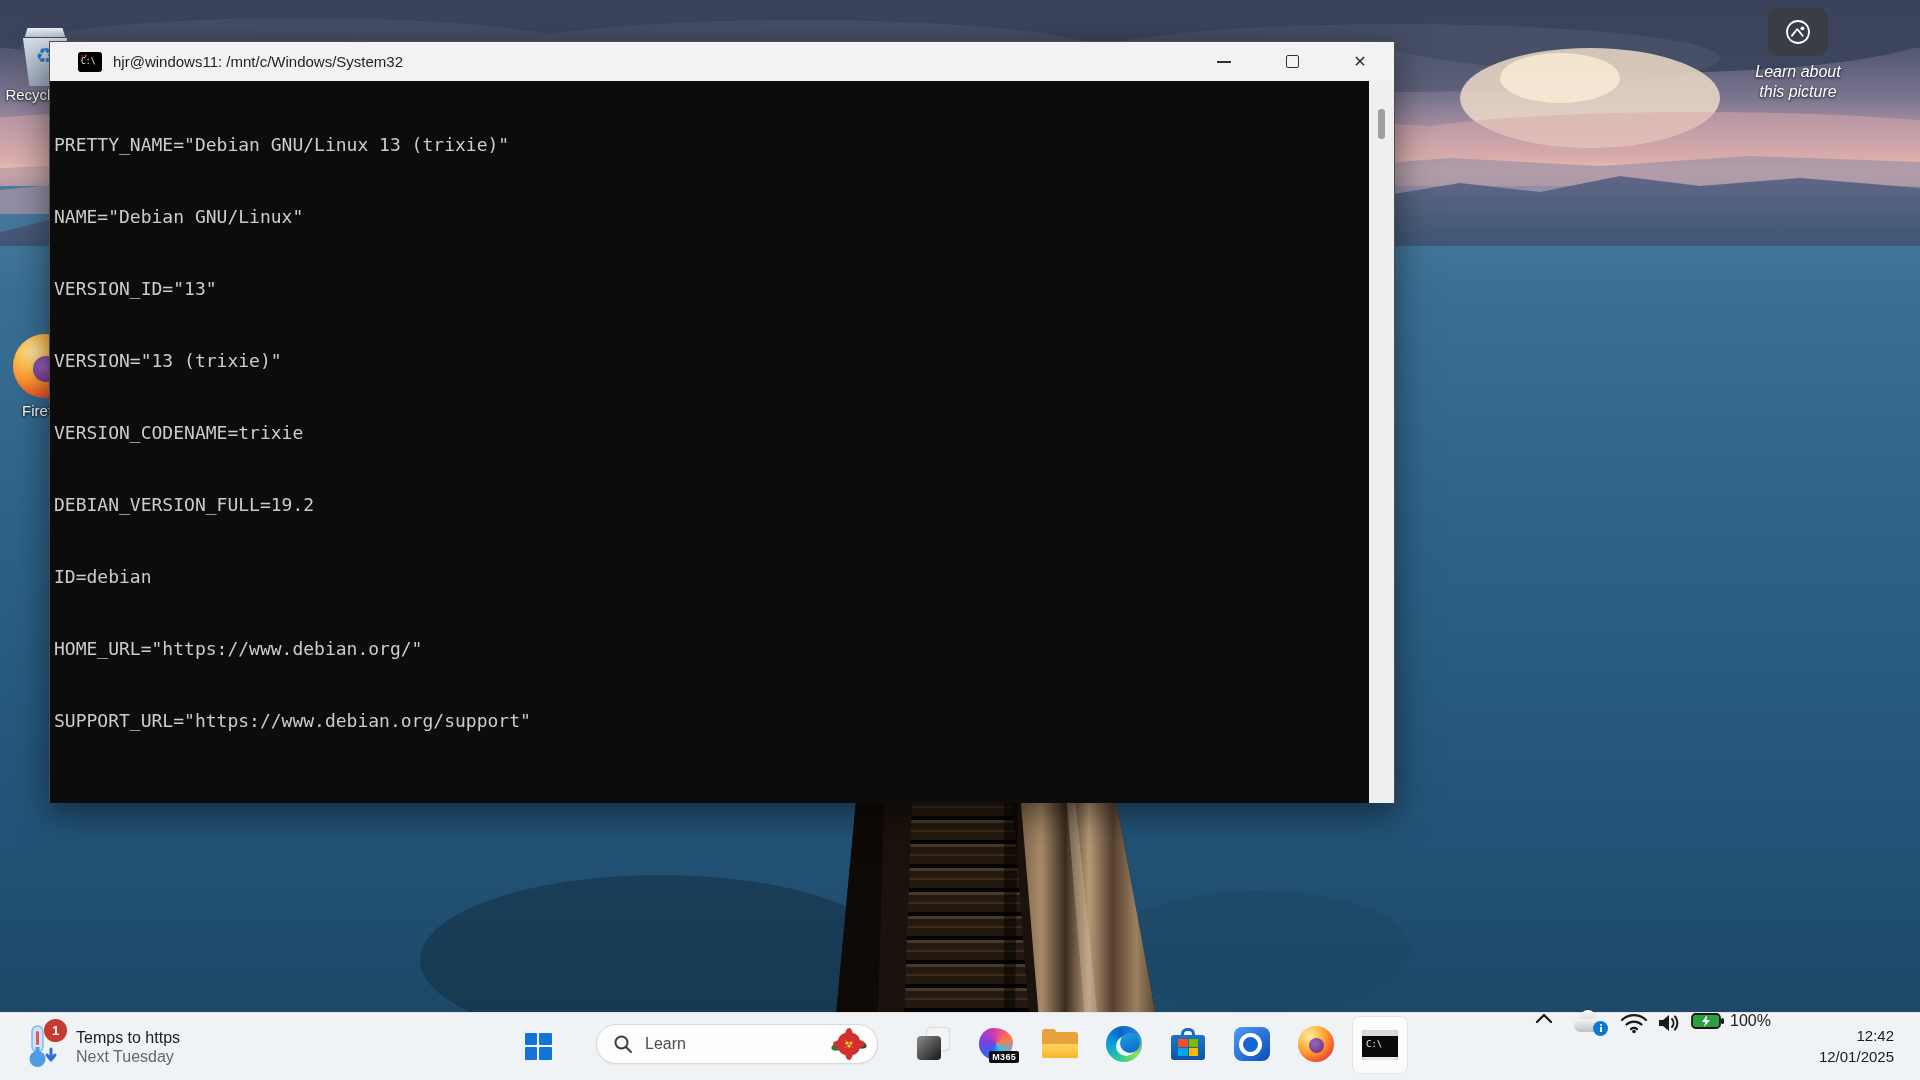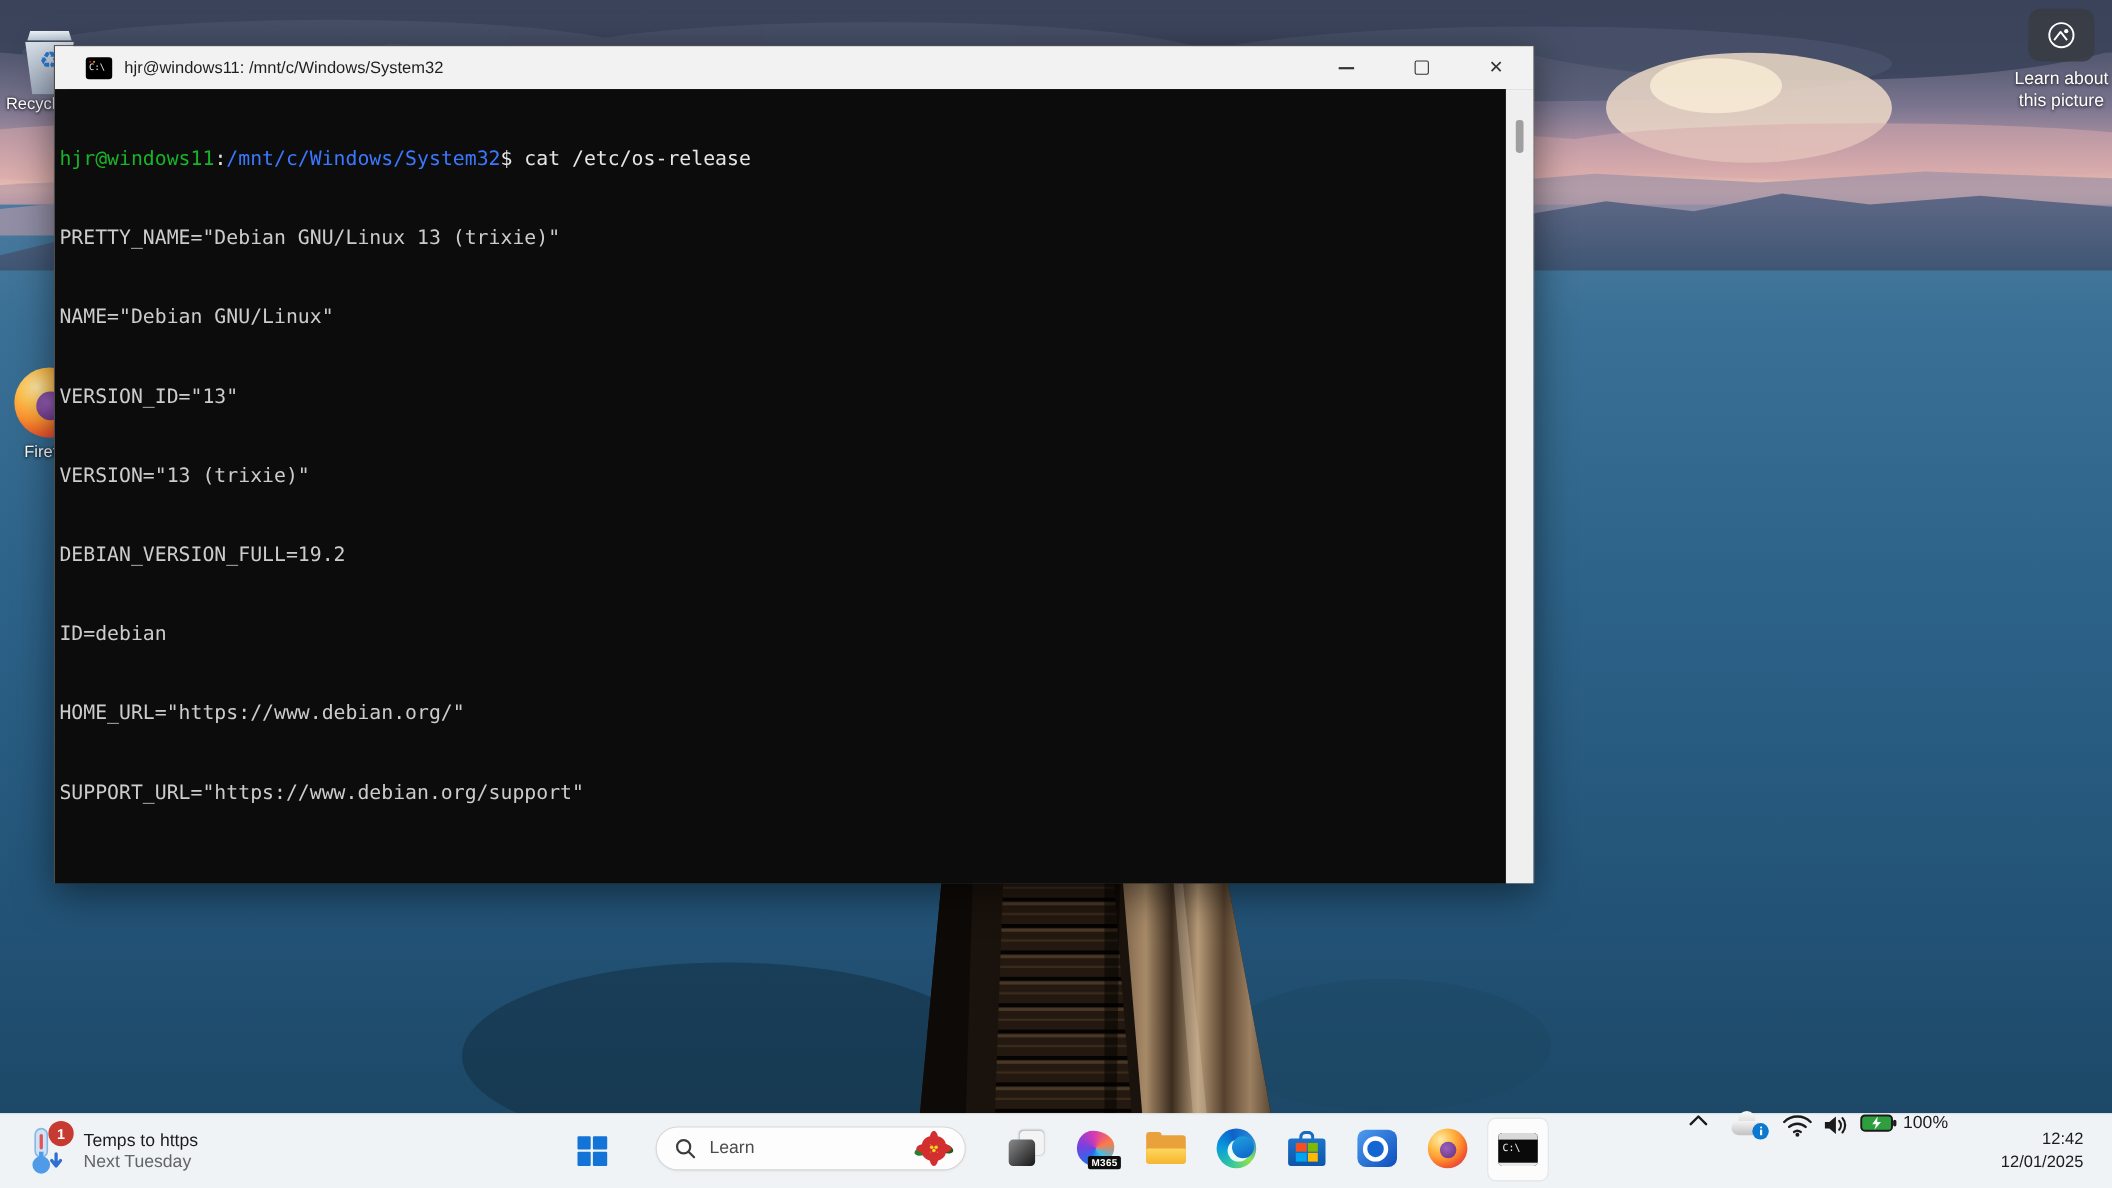--- a/index.html
+++ b/index.html
@@ -24,21 +24,21 @@
   .bin-glyph { position:absolute; left:0; top:17px; width:50px; text-align:center;
                color:#2b79cd; font-size:21px; line-height:21px; }
   #recycle-label { left:-10px; top:86px; }
   #firefox-desk { left:13px; top:334px; width:64px; height:64px; border-radius:50%;
      background:radial-gradient(circle at 32% 28%, #ffe9a8 0%, #ffc14e 26%, #ff9430 48%, #f25c2c 68%, #df2f62 88%, #c22a6e 100%); }
   #firefox-desk::after { content:""; position:absolute; left:20px; top:22px; width:26px; height:26px;
      border-radius:50%; background:radial-gradient(circle at 40% 40%, #8a4fd0, #5b2d9e 70%); opacity:.85; }
   #firefox-label { left:-10px; top:402px; }
 
   
-  #learn-widget { position:absolute; z-index:1; left:1828px; top:8px; width:92px; text-align:center; }
+  #learn-widget { position:absolute; z-index:1; left:1752px; top:8px; width:92px; text-align:center;font-style:italic; }
   #learn-tile { width:60px; height:48px; margin:0 auto; border-radius:11px; background:rgba(56,60,66,.85);
                 display:flex; align-items:center; justify-content:center; }
   #learn-text { margin-top:6px; color:#fff; font-size:16px; line-height:20px;
                 text-shadow:0 1px 3px rgba(0,0,0,.9); }
 
   
   #term-window { position:absolute; z-index:2; left:49px; top:41px; width:1346px; height:762px;
                  border:1px solid #4d4d4d; box-shadow:0 10px 34px rgba(0,0,0,.5); }
   #titlebar { position:absolute; left:0; top:0; width:100%; height:39px; background:#f2f2f2;
               display:flex; align-items:center; }
@@ -284,25 +284,25 @@
         <div class="win-btn">
             <div class="glyph-max"></div>
           </div>
         <div class="win-btn">
             <div class="glyph-close">✕</div>
           </div>
       </div>
     </div>
 
     <div id="term-body">
-      <div><span class="t-green">hjr@windows11</span><span class="t-white">:</span><span class="t-blue">/mnt/c/Windows/System32</span><span class="t-white">$</span><span class="t-white"> cat /etc/os-release</span></div>
       <div>PRETTY_NAME="Debian GNU/Linux 13 (trixie)"</div>
       <div>NAME="Debian GNU/Linux"</div>
       <div>VERSION_ID="13"</div>
       <div>VERSION="13 (trixie)"</div>
+      <div>VERSION_CODENAME=trixie</div>
       <div>DEBIAN_VERSION_FULL=19.2</div>
       <div>ID=debian</div>
       <div>HOME_URL="https://www.debian.org/"</div>
       <div>SUPPORT_URL="https://www.debian.org/support"</div>
       
       
     </div>
     <div id="term-scroll">
       <div id="scroll-thumb"></div>
     </div>

